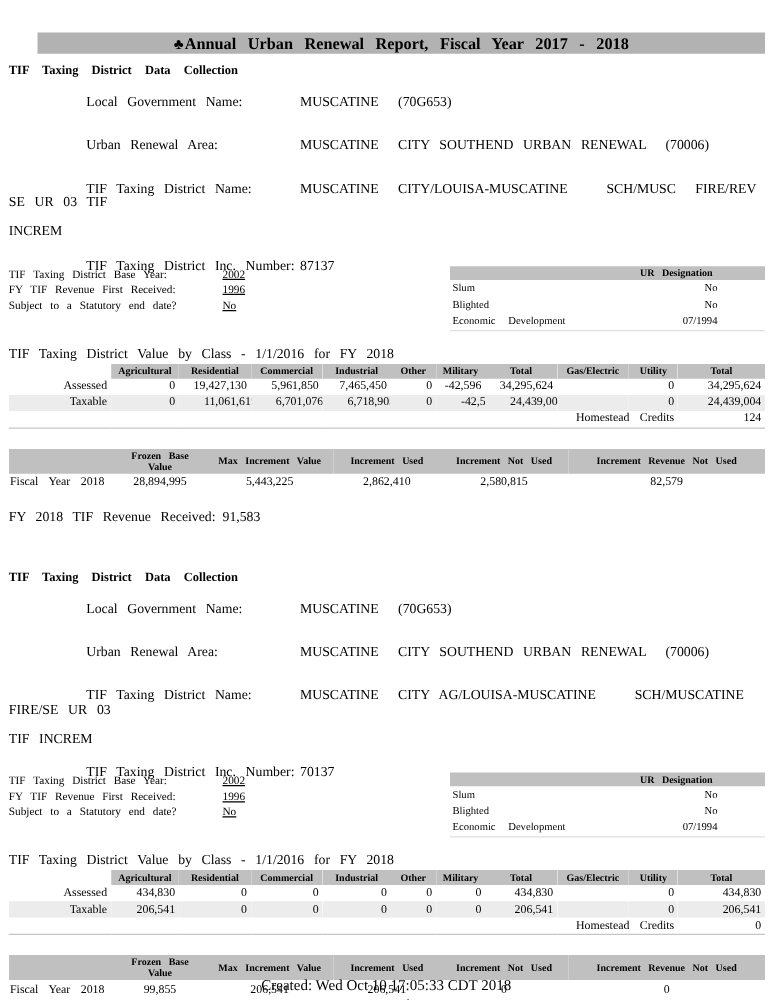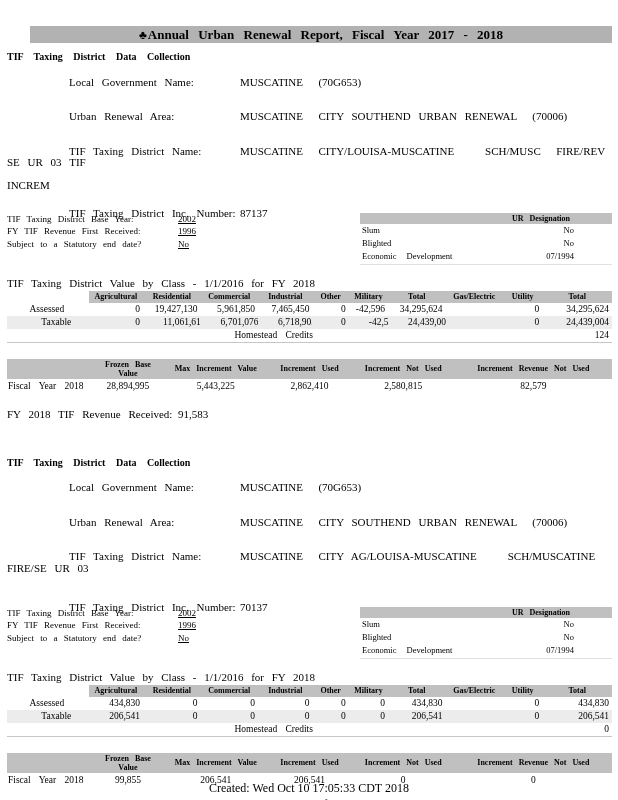--- a/index.html
+++ b/index.html
@@ -38,21 +38,21 @@
   .ur-label{padding-left:2px;word-spacing:8px;}
   .ur-value{padding-right:38px;}
 
   .vclass-title{margin-top:12px;font-size:11px;word-spacing:5px;height:13px;line-height:13px;}
   table{border-collapse:collapse;width:605px;table-layout:fixed;}
   .vclass-table{margin-top:1px;}
   .vclass-table th{background:#c0c0c0;font-size:8px;font-weight:bold;text-align:center;
     padding:1px 1px;word-spacing:2px;height:10px;overflow:hidden;}
   .vclass-table th.labelcol{background:#ffffff;}
   .vclass-table td{font-size:9.5px;text-align:right;padding:0 3px 0 2px;height:13px;overflow:hidden;}
-  td.rowlabel{text-align:center;word-spacing:6px;padding-left:1px;}
+  td.rowlabel{text-align:right;word-spacing:6px;padding-left:1px;}
   tr.stripe td{background:#ececec;padding-left:20px;}
   tr.homestead td{border-bottom:1px solid #c6c6c6;}
 
   .incr-table{margin-top:16px;}
   .incr-table th{background:#c0c0c0;font-size:8px;font-weight:bold;text-align:center;
     padding:1px 1px;word-spacing:4px;height:10px;overflow:hidden;}
   .incr-table td{font-size:9.5px;text-align:center;height:13px;}
   .incr-table td.rowlabel{text-align:left;}
 
   .revenue-row{margin-top:14px;font-size:11px;word-spacing:5px;height:13px;line-height:13px;}
@@ -222,20 +222,21 @@
 
       <div class="field-row">
         <span class="flabel">Local Government Name:</span><span class="fvalue">MUSCATINE  (70G653)</span>
       </div>
       <div class="field-row">
         <span class="flabel">Urban Renewal Area:</span><span class="fvalue">MUSCATINE  CITY SOUTHEND URBAN RENEWAL  (70006)</span>
       </div>
       <div class="field-row">
         <span class="flabel">TIF Taxing District Name:</span><span class="fvalue">MUSCATINE  CITY AG/LOUISA-MUSCATINE    SCH/MUSCATINE  FIRE/SE UR 03</span>
       </div>
+      <div class="field-cont">TIF INCREM</div>
       <div class="field-row inc-row">
         <span class="flabel">TIF Taxing District Inc. Number:</span><span class="fvalue">70137</span>
       </div>
 
       <div class="details-area">
         <div class="details-left">
           <div class="detail-row">
             <span class="dlabel">TIF Taxing District Base Year:</span><span>2002</span>
           </div>
           <div class="detail-row">

